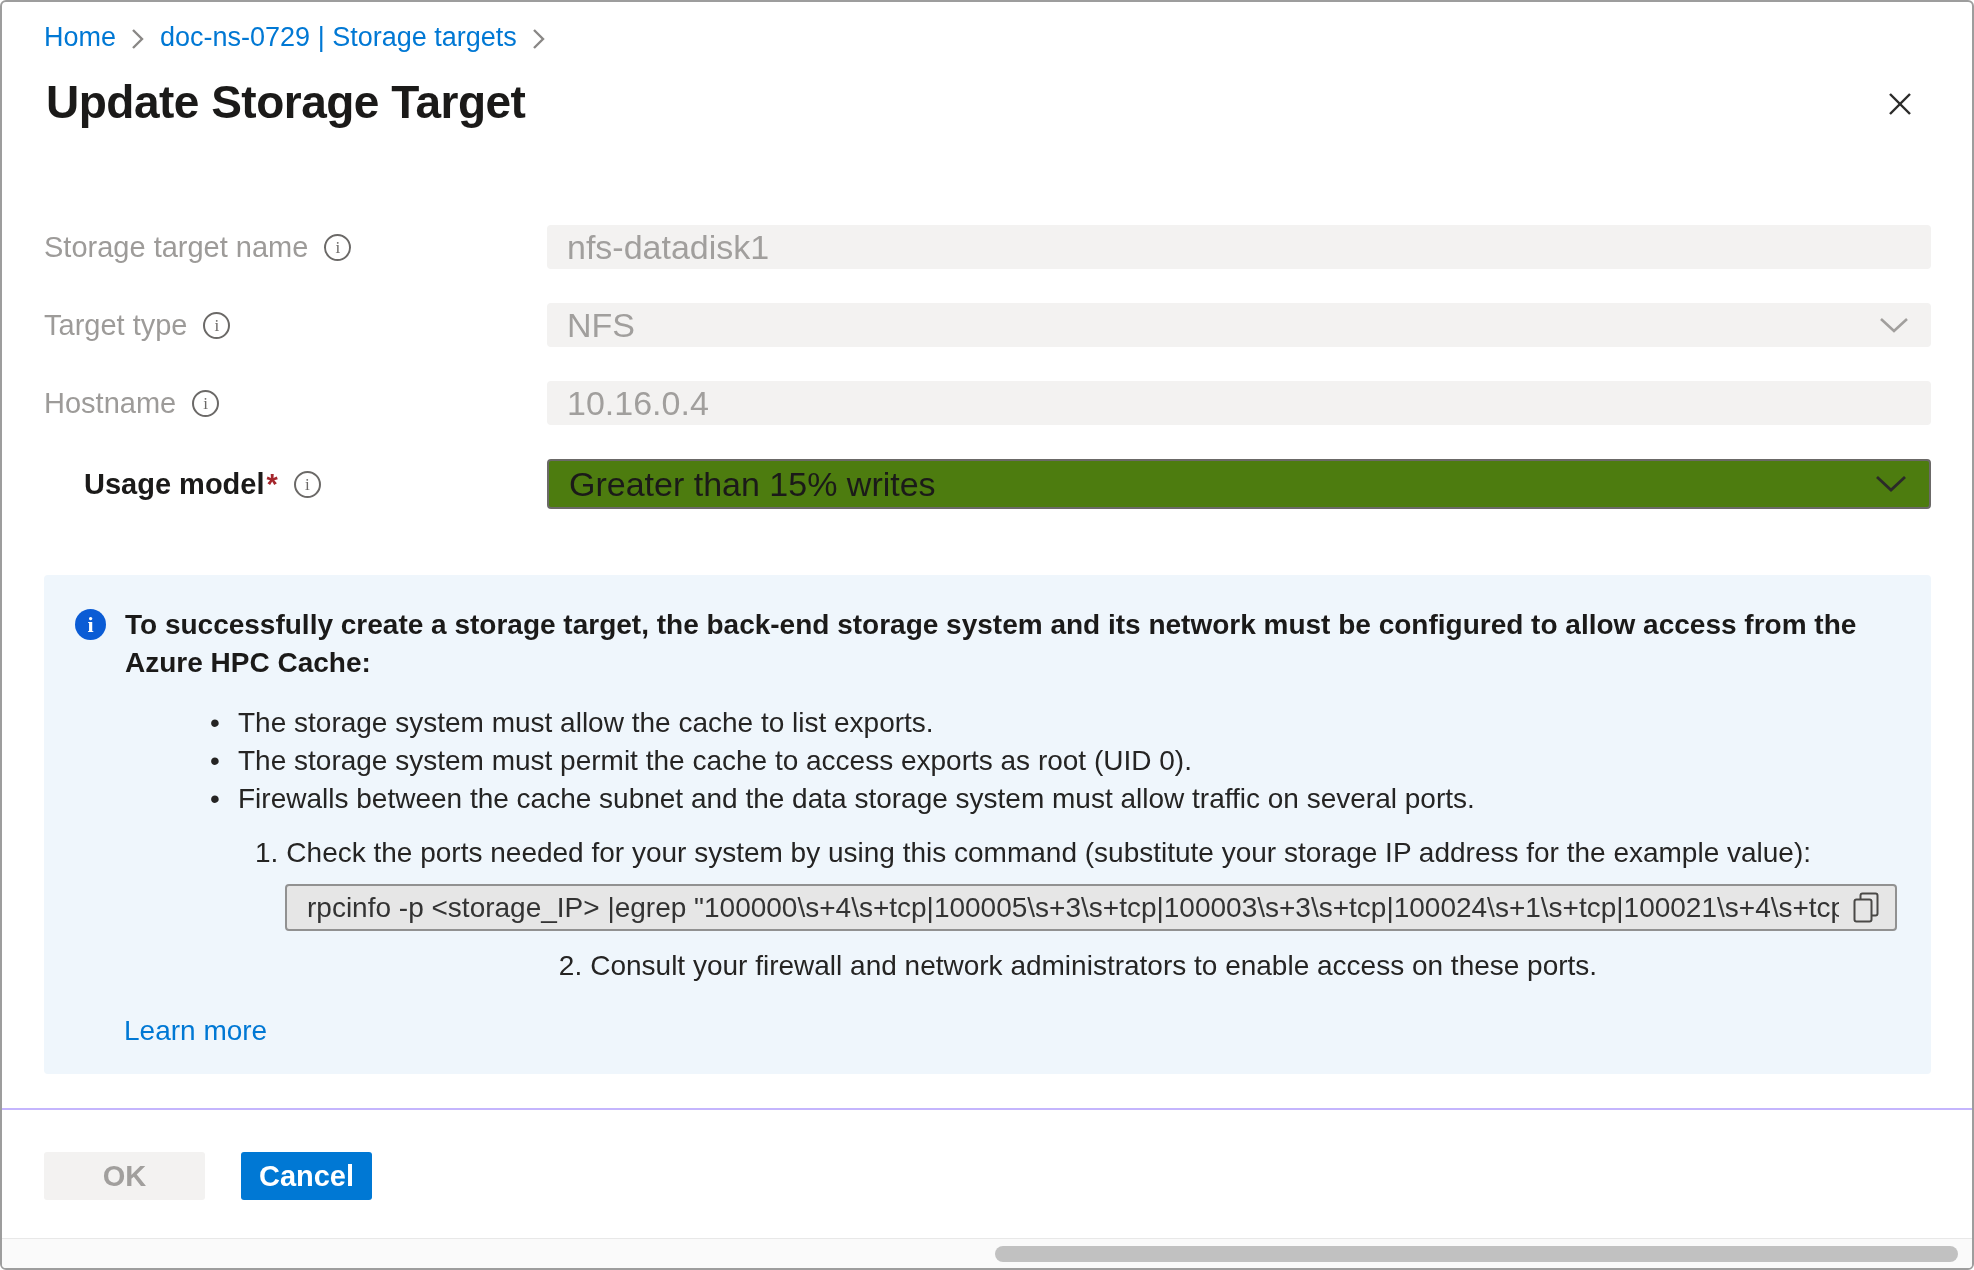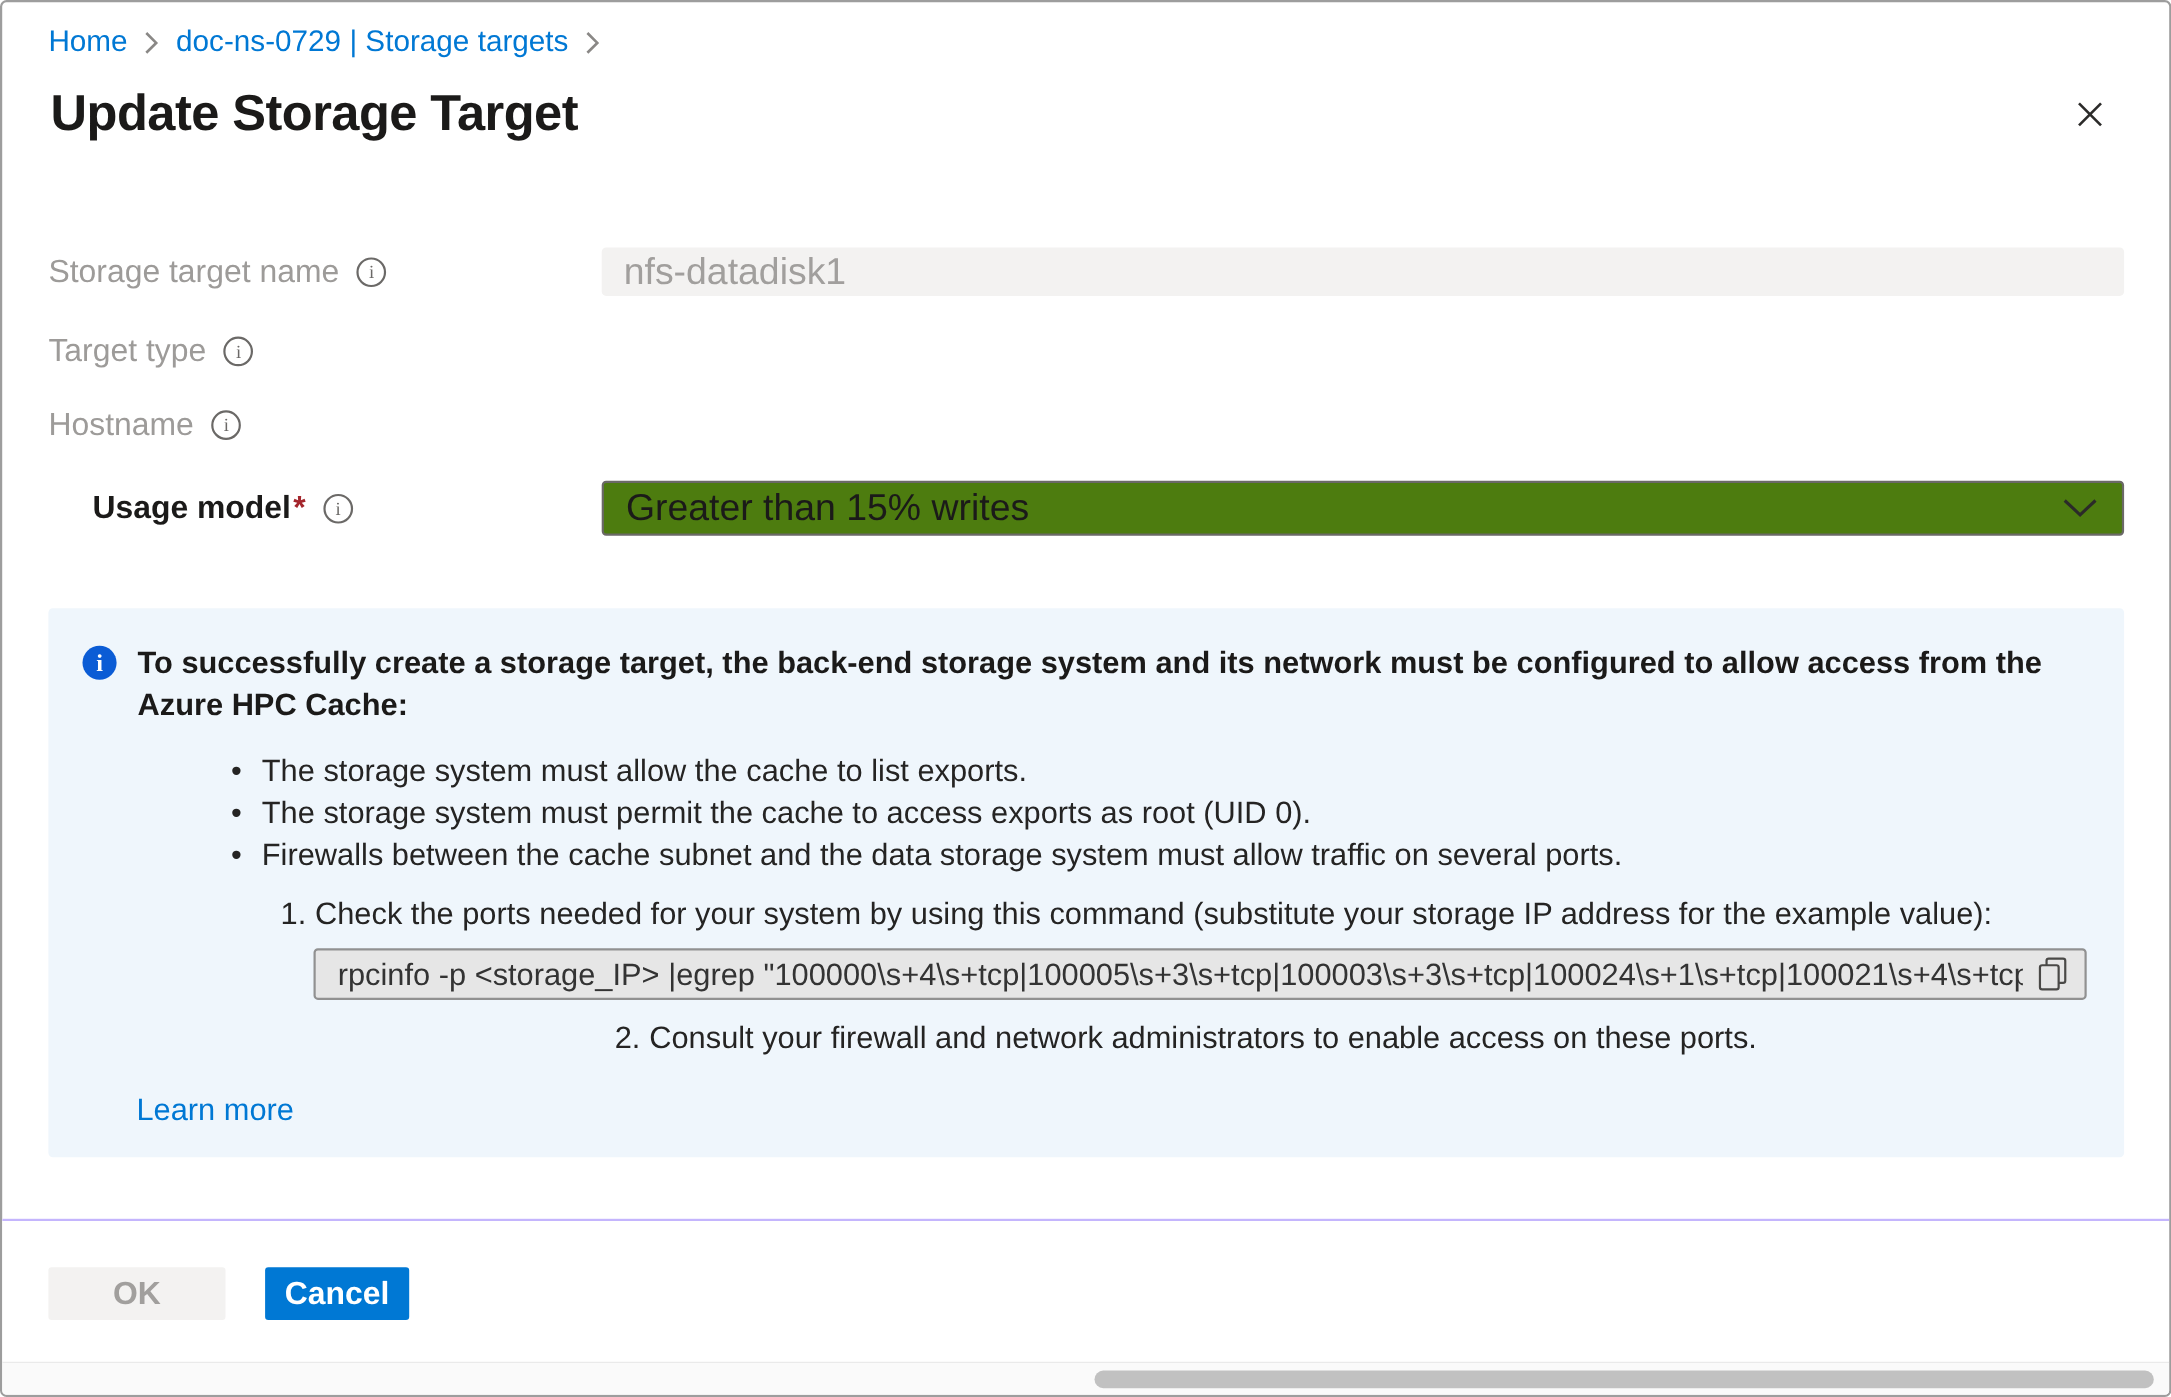--- a/index.html
+++ b/index.html
@@ -192,26 +192,37 @@
       <div class="field disabled">
         <span>nfs-datadisk1</span>
       </div>
     </div>
 
     <div class="form-row">
       <div class="form-label">
         <span class="label-dim">Target type</span>
         <span class="info-dot">i</span>
       </div>
+      <div class="field disabled">
+        <span>NFS</span>
+        <span class="chev">
+          <svg width="34" height="20" viewBox="0 0 34 20">
+              <polyline points="4,4 17,16 30,4" fill="none" stroke="#a19f9d" stroke-width="2.6"></polyline>
+            </svg>
+        </span>
+      </div>
     </div>
 
     <div class="form-row">
       <div class="form-label">
         <span class="label-dim">Hostname</span>
         <span class="info-dot">i</span>
+      </div>
+      <div class="field disabled">
+        <span>10.16.0.4</span>
       </div>
     </div>
 
     <div class="form-row">
       <div class="form-label">
         <span class="label-strong"><span>Usage model</span><span class="req-star">*</span></span>
         <span class="info-dot">i</span>
       </div>
       <div class="field dropdown-enabled">
         <span>Greater than 15% writes</span>

